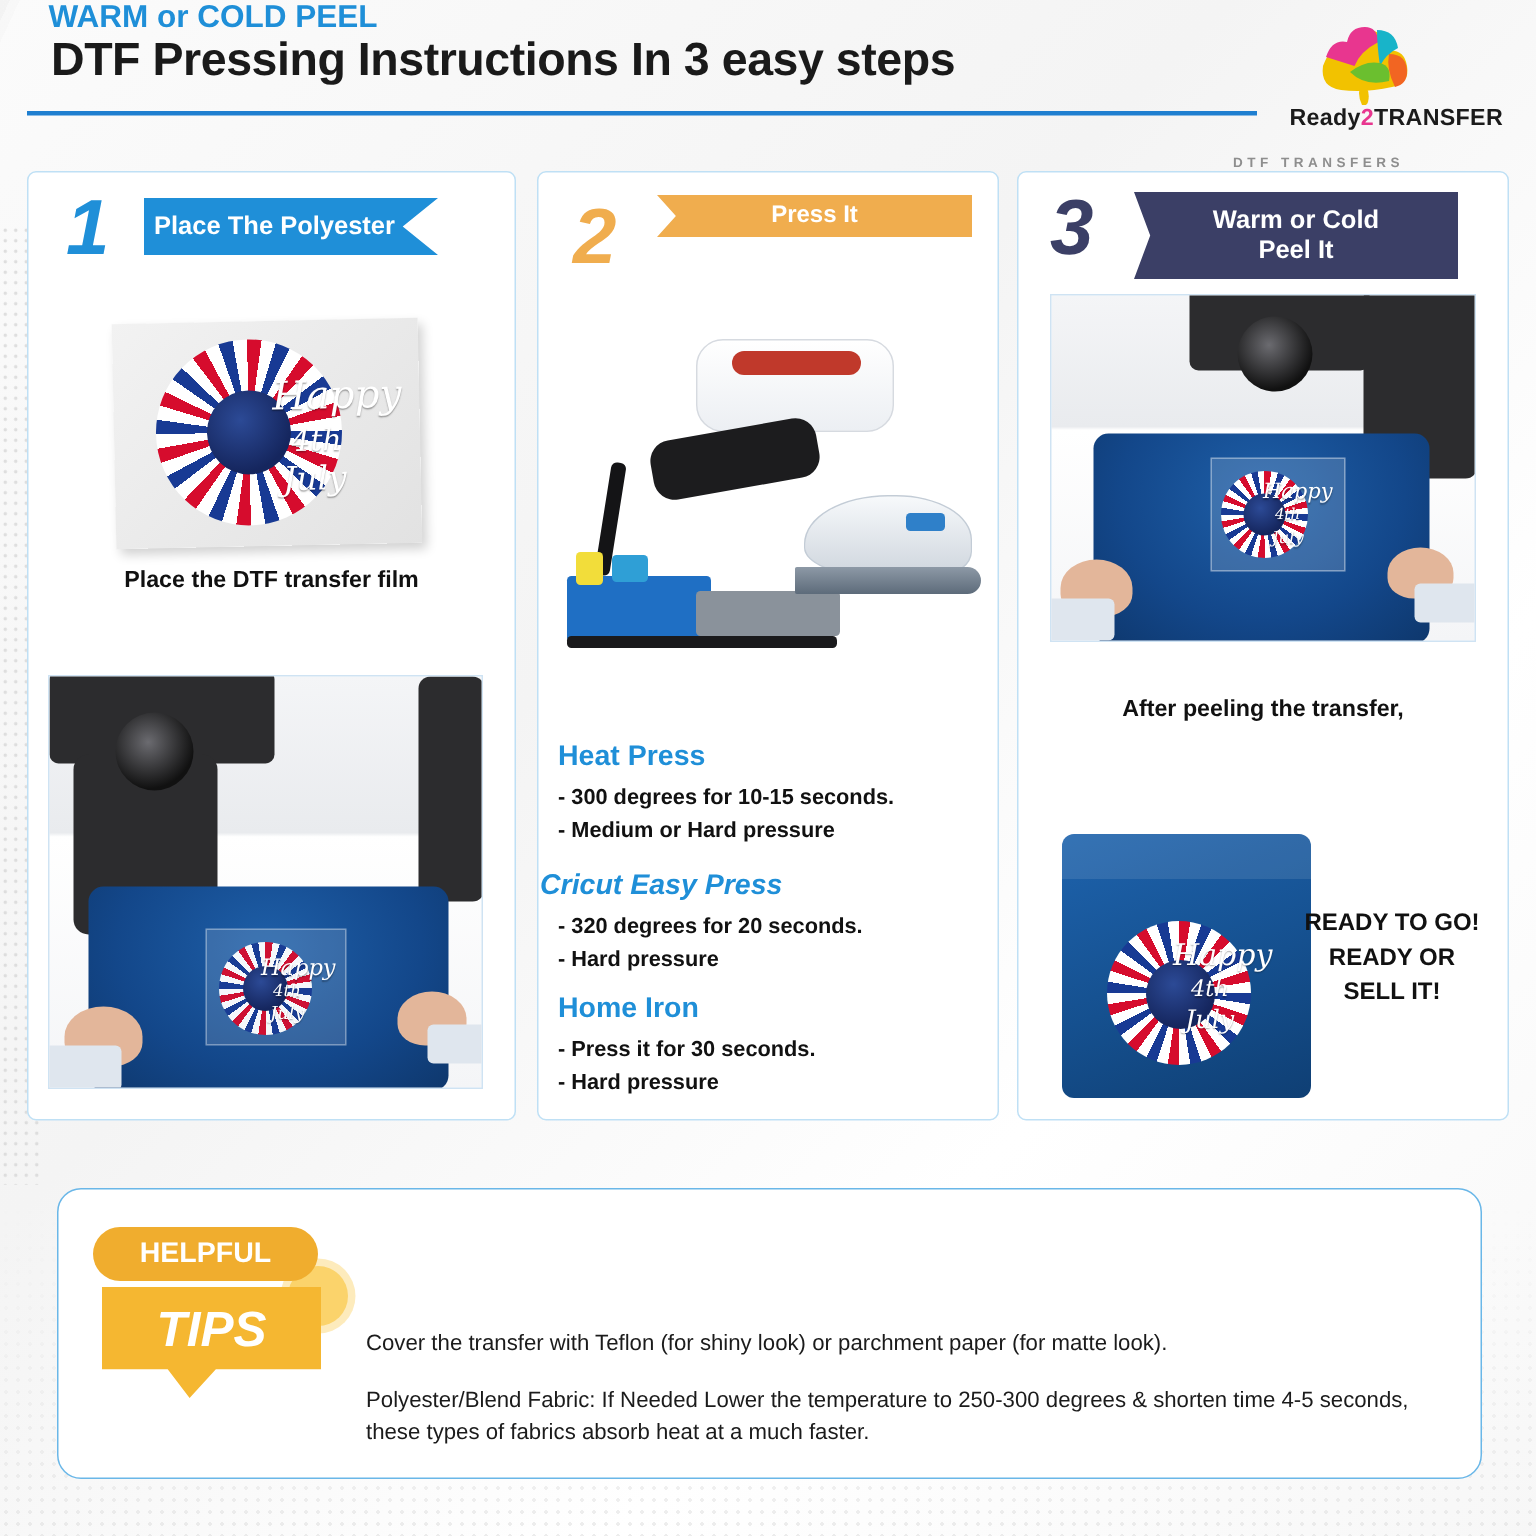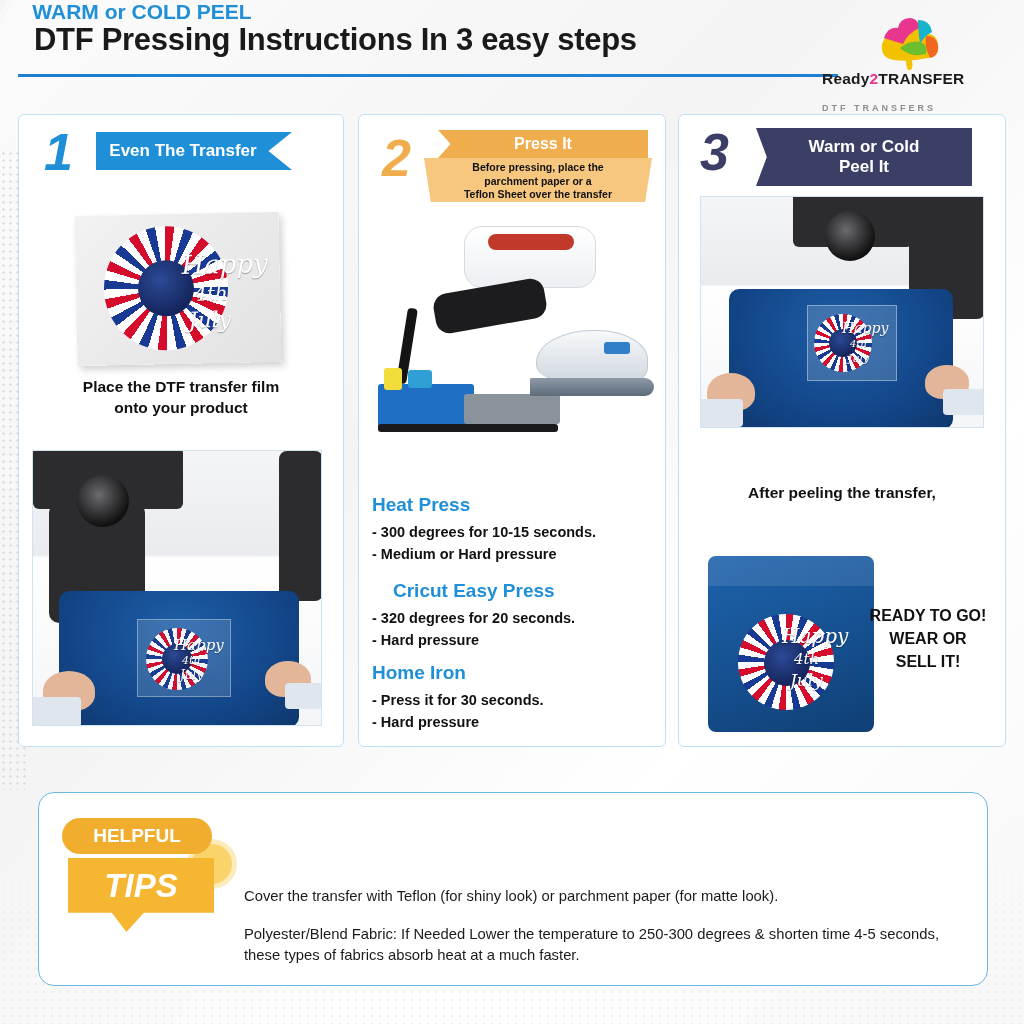--- a/index.html
+++ b/index.html
@@ -49,21 +49,21 @@
   }
   .title-rule {
     position: absolute; left: 18px; top: 74px; width: 820px; height: 3px;
     background: #1f7fd0;
   }
   .logo {
     position: absolute; right: 22px; top: 14px; width: 180px; height: 86px;
   }
   .logo-splash { position: absolute; left: 56px; top: 0; width: 68px; height: 56px; }
   .logo-text {
-    position: absolute; left: 0; top: 56px; width: 180px; text-align: left;
+    position: absolute; left: 0; top: 56px; width: 180px; text-align: right;
     font-size: 15.5px; font-weight: bold; letter-spacing: .2px;
   }
   .logo-text .r2 { color: #1b1b1b; }
   .logo-text .two { color: #e8368f; }
   .logo-sub {
     position: absolute; left: 0; top: 89px; width: 180px; text-align: left;
     font-size: 9px; letter-spacing: 3px; color: #8e8e8e; font-weight: bold;
   }
 
   
@@ -256,33 +256,32 @@
       </svg>
       <div class="logo-text">
         <span class="r2">Ready</span><span class="two">2</span><span class="r2">TRANSFER</span>
       </div>
       <div class="logo-sub">DTF TRANSFERS</div>
     </div>
   </div>
 
   <div class="card" id="card1"></div>
   <div class="stepnum" id="s1num">1</div>
-  <div class="banner" id="s1banner">Even The Transfer</div>
+  <div class="banner" id="s1banner">Place The Polyester</div>
 
   <div class="photo" id="film">
     <div class="sunflower sf-petals" style="left:28px; top:12px; width:124px; height:124px;"></div>
     <div class="sf-center" style="left:62px; top:46px; width:56px; height:56px;"></div>
     <div class="script" style="left:106px; top:36px; font-size:26px;">Happy</div>
     <div class="script" style="left:118px; top:68px; font-size:20px;">4th</div>
     <div class="script" style="left:112px; top:94px; font-size:22px;">July</div>
   </div>
 
   <div class="cap" style="left:28px; top:376px; width:306px; font-size:15.5px; line-height:21px;">
     <div>Place the DTF transfer film</div>
-    <div>onto your product</div>
   </div>
 
   <div class="photo pressphoto" style="left:32px; top:450px; width:290px; height:276px;">
     <div class="heatpress-arm" style="left:0px; top:-4px; width:150px; height:62px;"></div>
     <div class="heatpress-arm" style="left:16px; top:52px; width:96px; height:120px; border-radius:10px;"></div>
     <div style="position:absolute; left:44px; top:24px; width:52px; height:52px; border-radius:50%; background:radial-gradient(circle at 42% 38%, #6b6b70, #111 70%);"></div>
     <div class="heatpress-arm" style="left:246px; top:0px; width:44px; height:150px; border-radius:8px;"></div>
     <div class="tee" style="left:26px; top:140px; width:240px; height:136px;"></div>
     <div style="position:absolute; left:104px; top:168px; width:94px; height:78px; background:rgba(255,255,255,.14); border:1px solid rgba(255,255,255,.35);">
       <div class="sunflower sf-petals" style="left:8px; top:8px; width:62px; height:62px; opacity:.95;"></div>
@@ -293,25 +292,20 @@
     </div>
     <div class="hand" style="left:10px; top:220px; width:52px; height:40px;"></div>
     <div class="cuff" style="left:-6px; top:246px; width:54px; height:30px;"></div>
     <div class="hand" style="left:232px; top:210px; width:46px; height:36px;"></div>
     <div class="cuff" style="left:252px; top:232px; width:44px; height:26px;"></div>
   </div>
 
   <div class="card" id="card2"></div>
   <div class="stepnum" id="s2num">2</div>
   <div class="banner" id="s2banner-top">Press It</div>
-  <div class="banner" id="s2banner-sub">
-    <div>Before pressing, place the</div>
-    <div>parchment paper or a</div>
-    <div>Teflon Sheet over the transfer</div>
-  </div>
 
   <div class="photo" id="equip" style="background:transparent;">
 
     <div class="ep-top" style="left:96px; top:18px; width:132px; height:62px;"></div>
     <div class="ep-red" style="left:120px; top:26px; width:86px; height:16px;"></div>
     <div class="ep-blackpad" style="left:66px; top:78px; width:112px; height:40px; transform:rotate(-10deg);"></div>
 
     <div class="ep-handle" style="left:34px; top:100px; width:10px; height:76px; transform:rotate(9deg);"></div>
     <div class="ep-base" style="left:10px; top:176px; width:96px; height:44px;"></div>
     <div style="position:absolute; left:96px; top:186px; width:96px; height:30px; background:#8a929b; border-radius:3px;"></div>
@@ -321,21 +315,21 @@
 
     <div class="iron-body" style="left:168px; top:122px; width:112px; height:54px;"></div>
     <div class="iron-plate" style="left:162px; top:170px; width:124px; height:18px;"></div>
     <div class="iron-knob" style="left:236px; top:134px; width:26px; height:12px;"></div>
   </div>
 
   <div class="h-lbl" style="left:372px; top:494px;">Heat Press</div>
   <div class="b-line" style="left:372px; top:524px;">- 300 degrees for 10-15 seconds.</div>
   <div class="b-line" style="left:372px; top:546px;">- Medium or Hard pressure</div>
 
-  <div class="h-lbl" style="left:393px; top:580px;">Cricut Easy Press</div>
+  <div class="h-lbl" style="left:360px; top:580px;font-style:italic;">Cricut Easy Press</div>
   <div class="b-line" style="left:372px; top:610px;">- 320 degrees for 20 seconds.</div>
   <div class="b-line" style="left:372px; top:632px;">- Hard pressure</div>
 
   <div class="h-lbl" style="left:372px; top:662px;">Home Iron</div>
   <div class="b-line" style="left:372px; top:692px;">- Press it for 30 seconds.</div>
   <div class="b-line" style="left:372px; top:714px;">- Hard pressure</div>
 
   <div class="card" id="card3"></div>
   <div class="stepnum" id="s3num">3</div>
   <div class="banner" id="s3banner">
@@ -356,36 +350,36 @@
       <div class="script" style="left:40px; top:46px; font-size:11px;">July</div>
     </div>
     <div class="hand" style="left:6px; top:176px; width:48px; height:38px;"></div>
     <div class="cuff" style="left:-8px; top:202px; width:50px; height:28px;"></div>
     <div class="hand" style="left:224px; top:168px; width:44px; height:34px;"></div>
     <div class="cuff" style="left:242px; top:192px; width:44px; height:26px;"></div>
   </div>
 
   <div id="warmcold">WARM or COLD PEEL</div>
 
-  <div class="cap" style="left:688px; top:482px; width:308px; font-size:15.5px; line-height:21px;">
+  <div class="cap" style="left:688px; top:462px; width:308px; font-size:15.5px; line-height:21px;">
     <div>After peeling the transfer,</div>
   </div>
 
   <div class="folded" style="left:708px; top:556px; width:166px; height:176px;">
     <div style="position:absolute; left:0; top:0; width:166px; height:30px; background:rgba(255,255,255,.10); border-radius:8px 8px 0 0;"></div>
     <div class="sunflower sf-petals" style="left:30px; top:58px; width:96px; height:96px;"></div>
     <div class="sf-center" style="left:56px; top:84px; width:46px; height:46px;"></div>
     <div class="script" style="left:74px; top:68px; font-size:20px;">Happy</div>
     <div class="script" style="left:86px; top:94px; font-size:15px;">4th</div>
     <div class="script" style="left:82px; top:114px; font-size:17px;">July</div>
   </div>
 
   <div style="position:absolute; left:858px; top:604px; width:140px; text-align:center; font-weight:bold; font-size:16px; line-height:23px; color:#111;">
     <div>READY TO GO!</div>
-    <div>WEAR OR</div>
+    <div>READY OR</div>
     <div>SELL IT!</div>
   </div>
 
   <div id="tips"></div>
   <div class="tipsbadge">
     <div class="tb-sun"></div>
     <div class="tb-top">HELPFUL</div>
     <div class="tb-bot">TIPS</div>
   </div>
 

